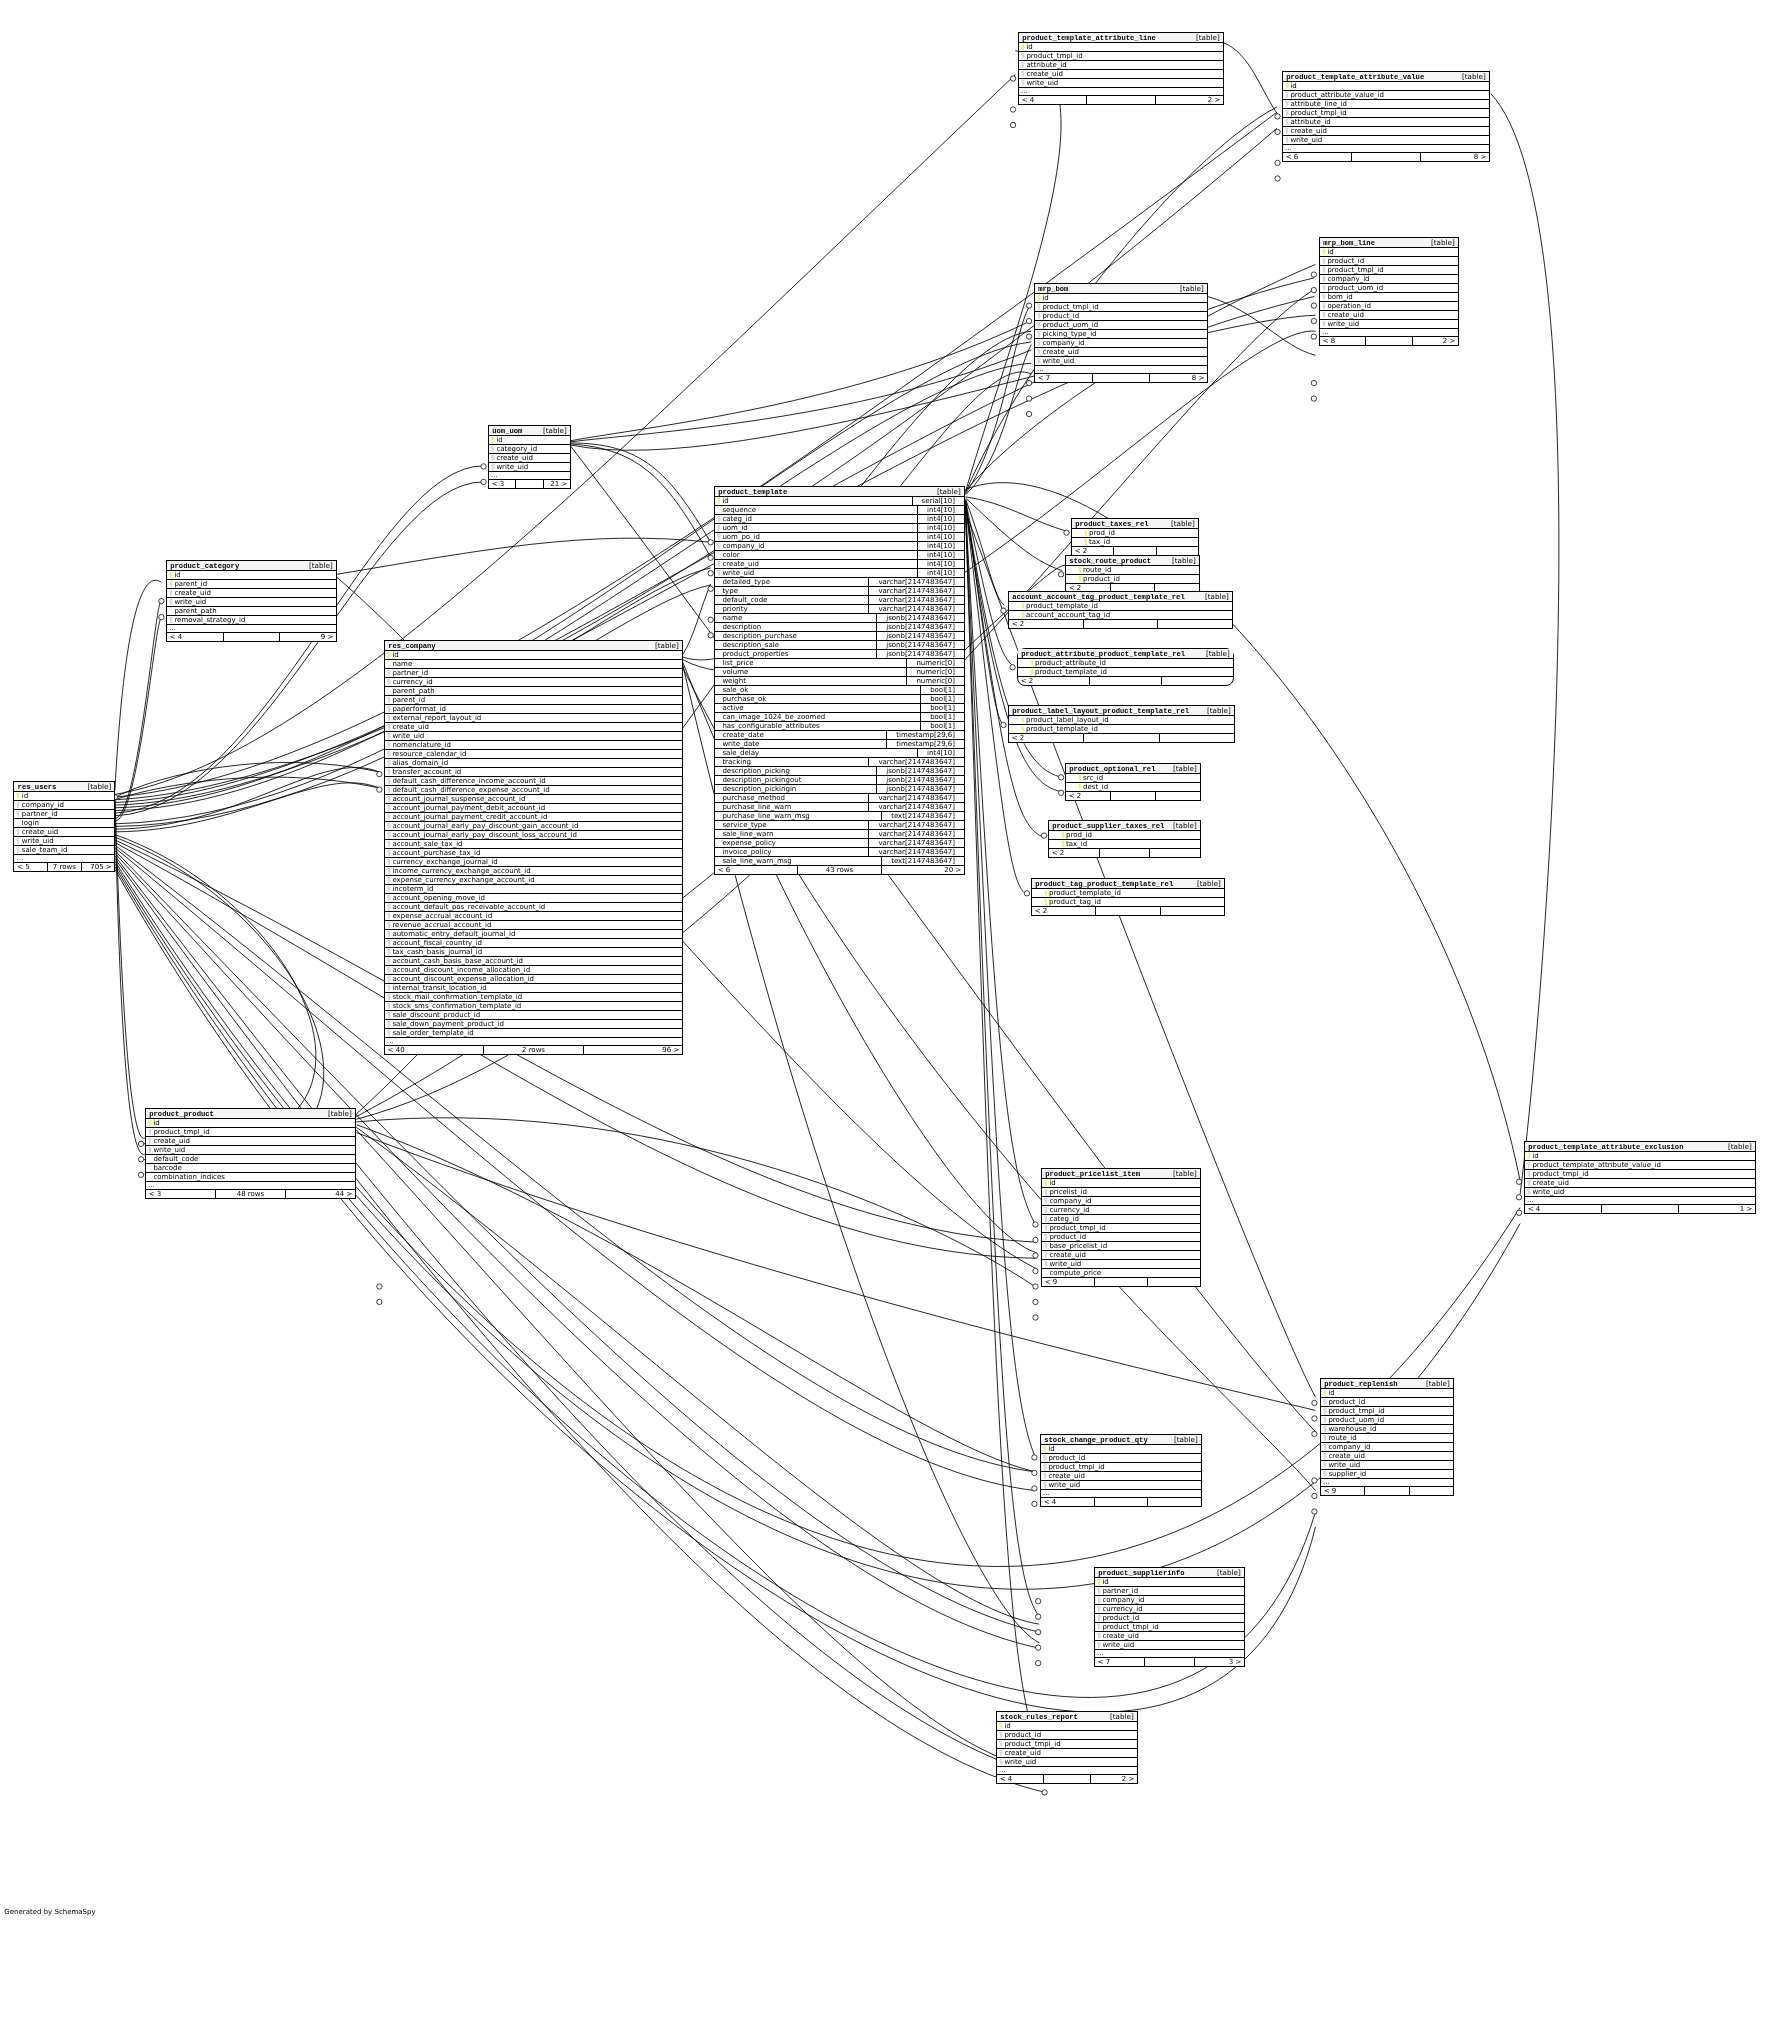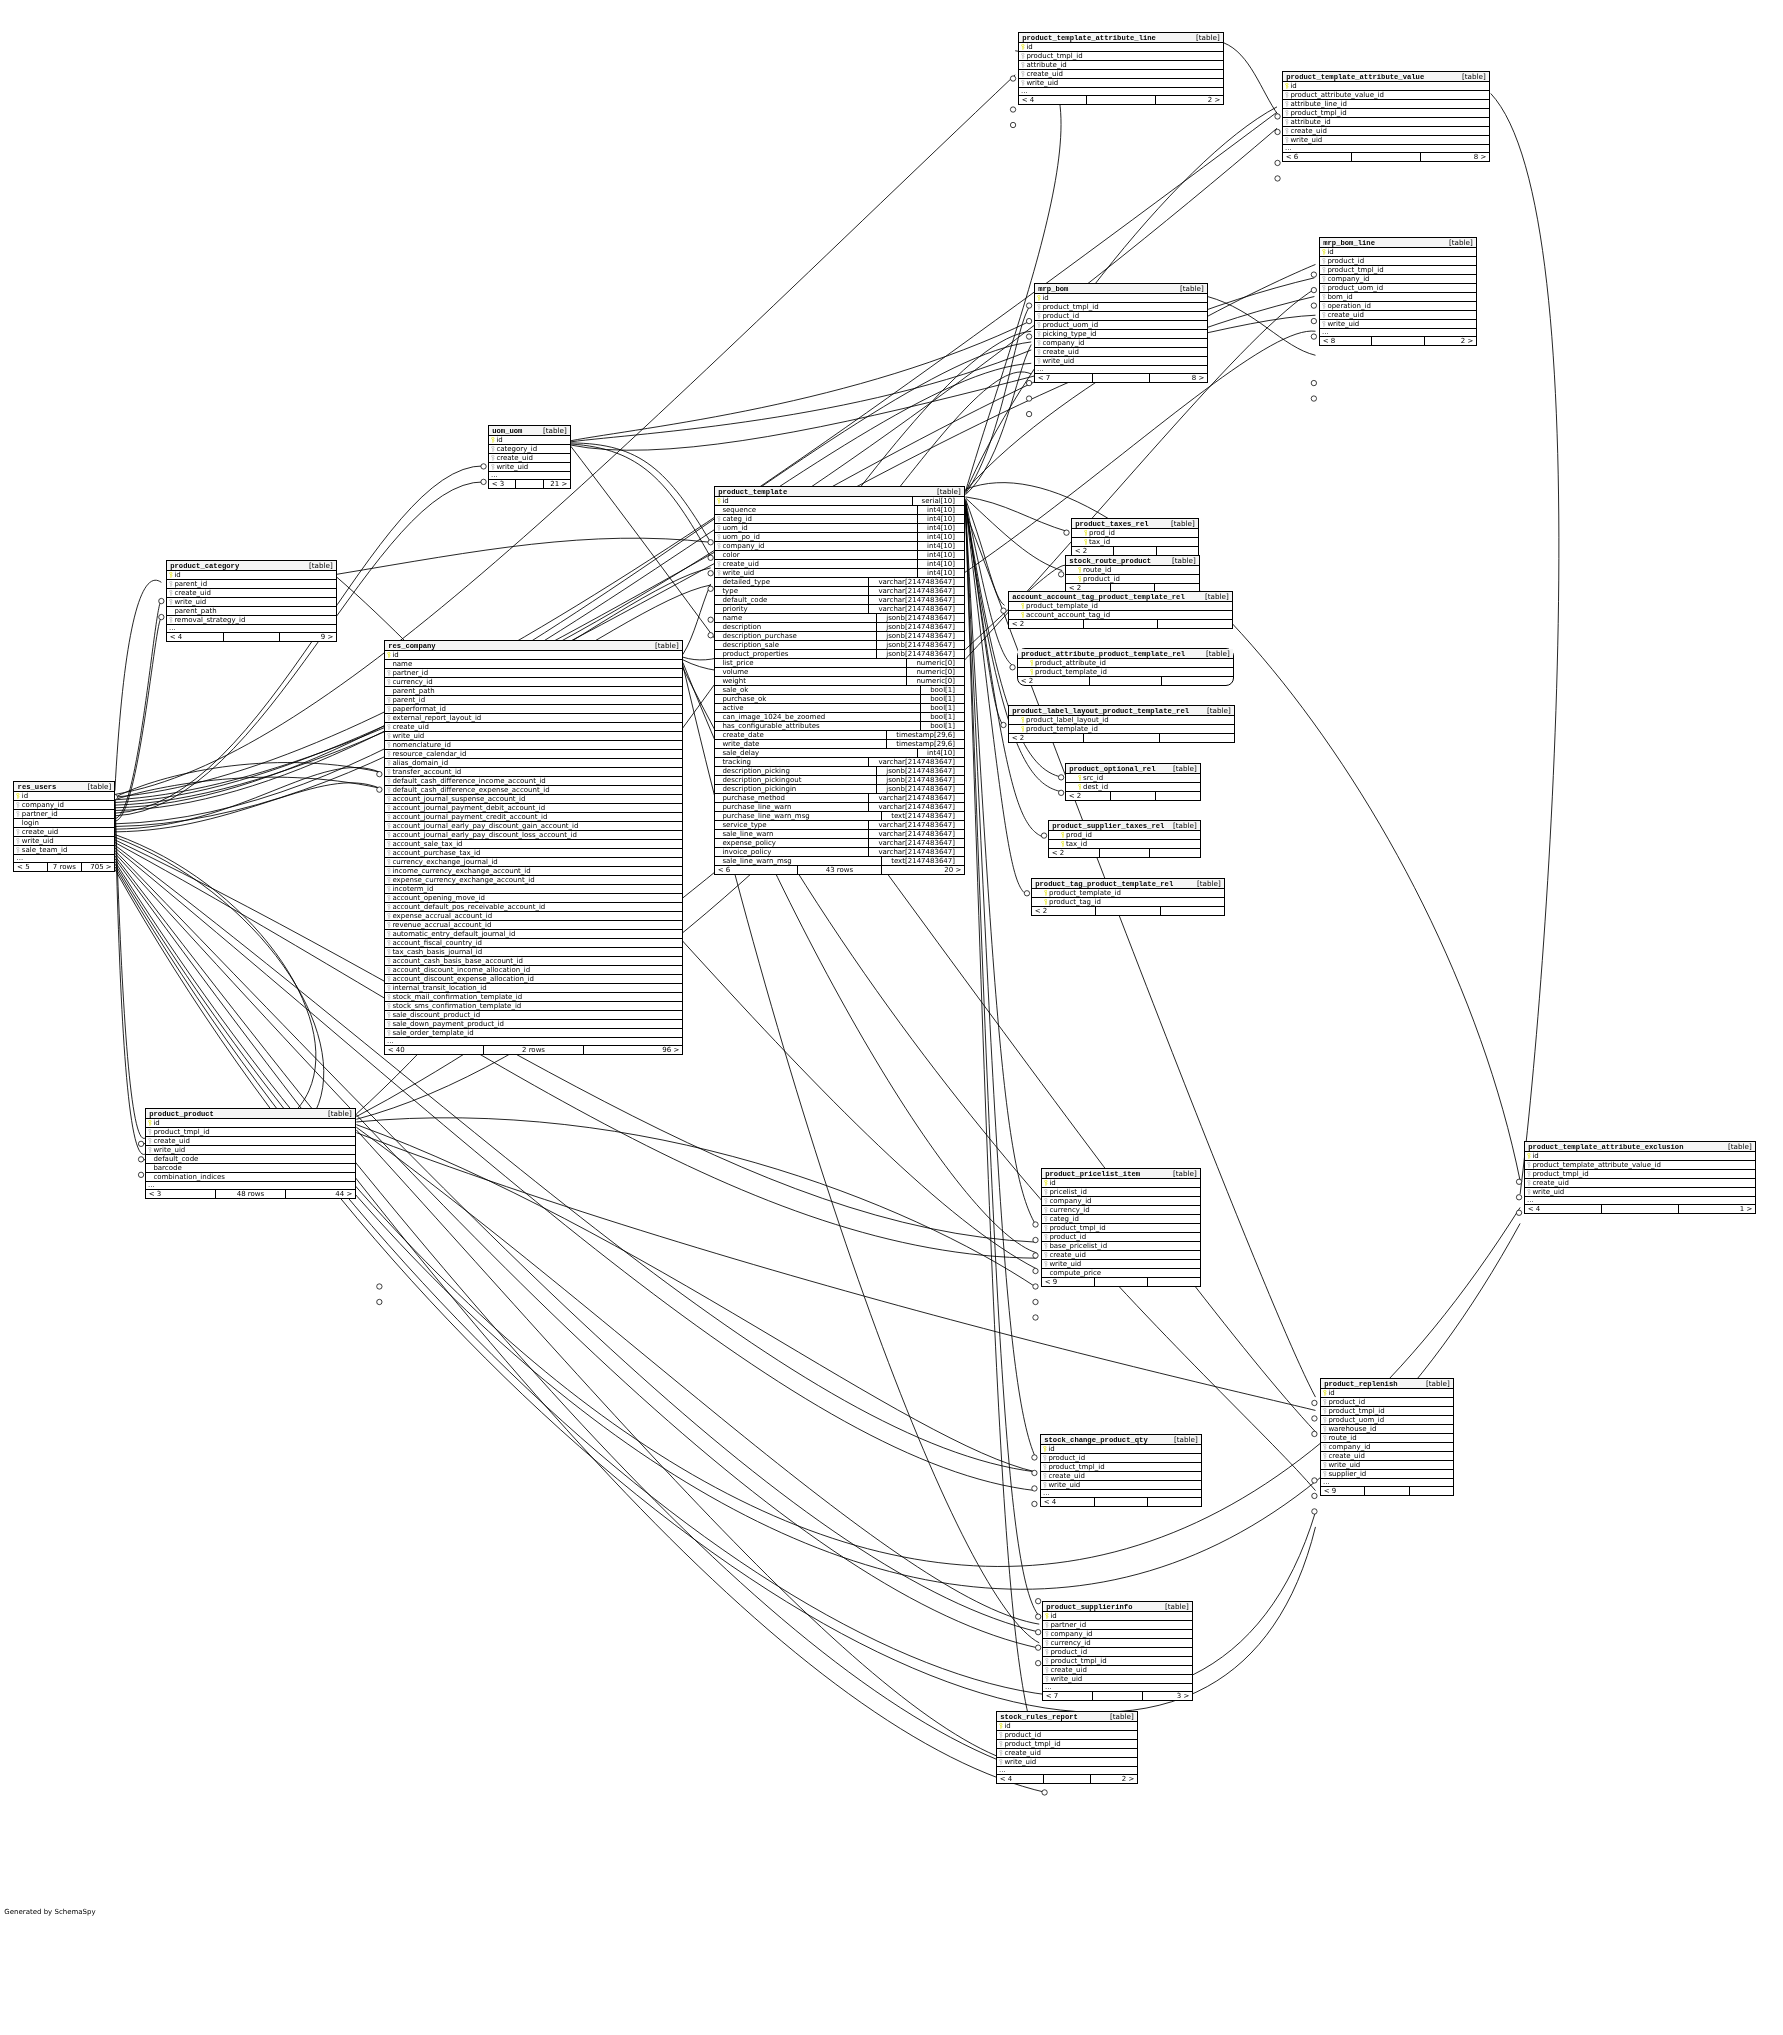--- a/index.html
+++ b/index.html
@@ -391,21 +391,21 @@
           <div class="row">
             <div class="ell">...</div>
           </div>
         </div>
         <div class="foot">
           <div class="f-l">&lt; 6</div>
           <div class="f-c"></div>
           <div class="f-r">8 &gt;</div>
         </div>
       </div>
-      <div class="tbl s13" style="left: 1319px; top: 237px; width: 158px;">
+      <div class="tbl s13" style="left: 1319px; top: 237px; width: 140px;">
         <div class="thead">
           <span class="tname">mrp_bom_line</span>
           <span class="ttag">[table]</span>
         </div>
         <div class="rows">
           <div class="row">
             <div class="col-name">
               <span class="kw">
                 <svg viewBox="0 0 7 11" width="3.7" height="5.9">
                   <circle cx="3.5" cy="2.4" r="2.2" fill="none" stroke="#e8e81c" stroke-width="1.5"></circle>
@@ -2664,21 +2664,21 @@
           <div class="row">
             <div class="ell">...</div>
           </div>
         </div>
         <div class="foot">
           <div class="f-l">&lt; 4</div>
           <div class="f-c"></div>
           <div class="f-r"></div>
         </div>
       </div>
-      <div class="tbl s13" style="left: 1042px; top: 1567px; width: 151px; margin-top: 34px;">
+      <div class="tbl s13" style="left: 1094px; top: 1567px; width: 151px;">
         <div class="thead">
           <span class="tname">product_supplierinfo</span>
           <span class="ttag">[table]</span>
         </div>
         <div class="rows">
           <div class="row">
             <div class="col-name">
               <span class="kw">
                 <svg viewBox="0 0 7 11" width="3.7" height="5.9">
                   <circle cx="3.5" cy="2.4" r="2.2" fill="none" stroke="#e8e81c" stroke-width="1.5"></circle>

